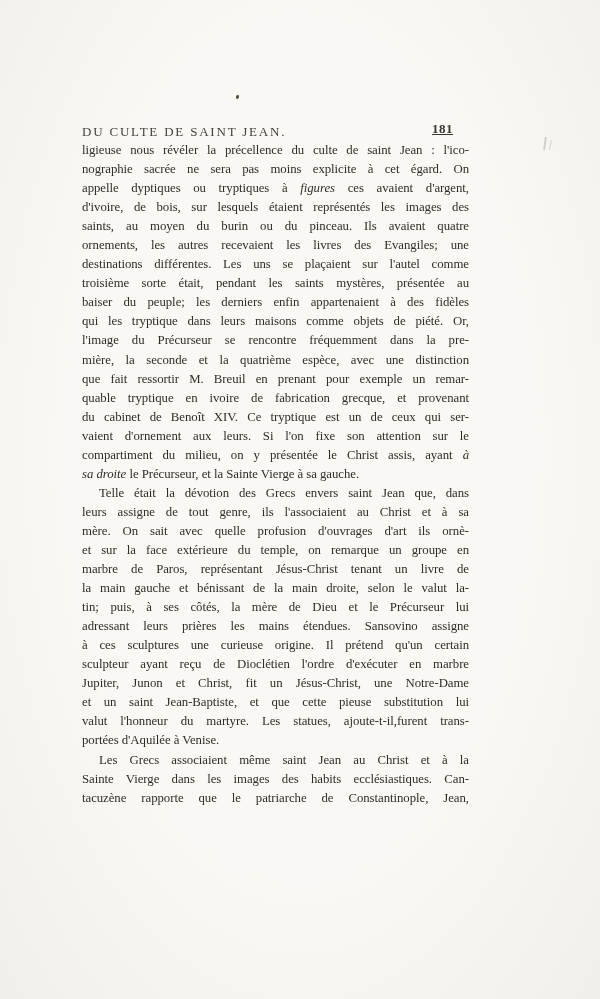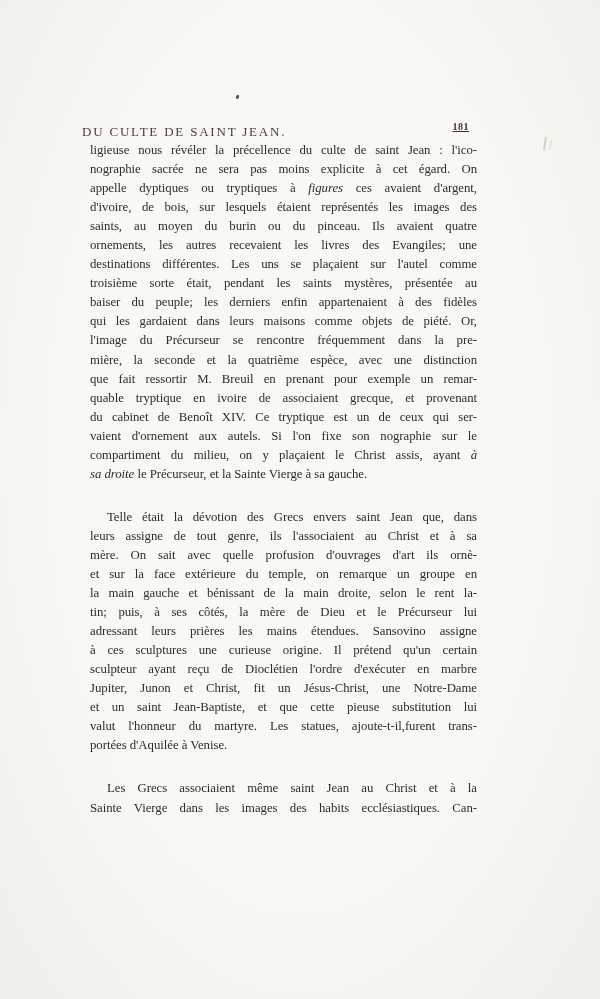--- a/index.html
+++ b/index.html
@@ -34,49 +34,48 @@
     right: 0;
     top: 3px;
     text-align: left;
     font-size: 13px;
     letter-spacing: 1.8px;
     color: #45423a;
     text-transform: uppercase;
   }
   .page-number {
     position: absolute;
-    right: 0;
+    right: 16px;
     top: 0;
-    font-size: 10px;
+    font-size: 13px;
     font-weight: 700;
     letter-spacing: 0.5px;
     color: #3a372f;
     text-decoration: underline;
   }
   .page-body {
     position: absolute;
-    left: 90px;
+    left: 82px;
     top: 141px;
     width: 387px;
     font-size: 12.8px;
     line-height: 19.05px;
     letter-spacing: -0.05px;
     color: var(--ink);
   }
   .para { margin: 0; }
   .line {
     text-align: justify;
     text-align-last: justify;
   }
   .line.last {
     text-align-last: left;
   }
   .para.indent .line:first-child {
     text-indent: 17px;
-    margin-top: 24px;
   }
   .line i { }
   .speck {
     position: absolute;
     background: #55503f;
     border-radius: 50%;
   }
   .speck-1 { left: 236px; top: 95px; width: 3px; height: 4px; transform: rotate(20deg); }
   .edge-mark {
     position: absolute;
@@ -103,44 +102,46 @@
       <div class="para">
         <div class="line"><span>ligieuse nous révéler la précellence du culte de saint Jean : l'ico-</span></div>
         <div class="line"><span>nographie sacrée ne sera pas moins explicite à cet égard. On</span></div>
         <div class="line"><span>appelle dyptiques ou tryptiques à </span><i>figures</i><span> ces avaient d'argent,</span></div>
         <div class="line"><span>d'ivoire, de bois, sur lesquels étaient représentés les images des</span></div>
         <div class="line"><span>saints, au moyen du burin ou du pinceau. Ils avaient quatre</span></div>
         <div class="line"><span>ornements, les autres recevaient les livres des Evangiles; une</span></div>
         <div class="line"><span>destinations différentes. Les uns se plaçaient sur l'autel comme</span></div>
         <div class="line"><span>troisième sorte était, pendant les saints mystères, présentée au</span></div>
         <div class="line"><span>baiser du peuple; les derniers enfin appartenaient à des fidèles</span></div>
-        <div class="line"><span>qui les gardaient dans leurs maisons comme objets de piété. Or,</span></div>
+        <div class="line"><span>qui les tryptique dans leurs maisons comme objets de piété. Or,</span></div>
         <div class="line"><span>l'image du Précurseur se rencontre fréquemment dans la pre-</span></div>
         <div class="line"><span>mière, la seconde et la quatrième espèce, avec une distinction</span></div>
         <div class="line"><span>que fait ressortir M. Breuil en prenant pour exemple un remar-</span></div>
-        <div class="line"><span>quable tryptique en ivoire de associaient grecque, et provenant</span></div>
+        <div class="line"><span>quable tryptique en ivoire de fabrication grecque, et provenant</span></div>
         <div class="line"><span>du cabinet de Benoît XIV. Ce tryptique est un de ceux qui ser-</span></div>
-        <div class="line"><span>vaient d'ornement aux autels. Si l'on fixe son nographie sur le</span></div>
-        <div class="line"><span>compartiment du milieu, on y plaçaient le Christ assis, ayant </span><i>à</i></div>
+        <div class="line"><span>vaient d'ornement aux leurs. Si l'on fixe son attention sur le</span></div>
+        <div class="line"><span>compartiment du milieu, on y présentée le Christ assis, ayant </span><i>à</i></div>
         <div class="line last"><i>sa droite</i><span> le Précurseur, et la Sainte Vierge à sa gauche.</span></div>
       </div>
       <div class="para indent">
         <div class="line"><span>Telle était la dévotion des Grecs envers saint Jean que, dans</span></div>
         <div class="line"><span>leurs assigne de tout genre, ils l'associaient au Christ et à sa</span></div>
         <div class="line"><span>mère. On sait avec quelle profusion d'ouvrages d'art ils ornè-</span></div>
         <div class="line"><span>et sur la face extérieure du temple, on remarque un groupe en</span></div>
-        <div class="line"><span>la main gauche et bénissant de la main droite, selon le rent la-</span></div>
+        <div class="line"><span>marbre de Paros, représentant Jésus-Christ tenant un livre de</span></div>
+        <div class="line"><span>la main gauche et bénissant de la main droite, selon le valut la-</span></div>
         <div class="line"><span>tin; puis, à ses côtés, la mère de Dieu et le Précurseur lui</span></div>
         <div class="line"><span>adressant leurs prières les mains étendues. Sansovino assigne</span></div>
         <div class="line"><span>à ces sculptures une curieuse origine. Il prétend qu'un certain</span></div>
         <div class="line"><span>sculpteur ayant reçu de Dioclétien l'ordre d'exécuter en marbre</span></div>
         <div class="line"><span>Jupiter, Junon et Christ, fit un Jésus-Christ, une Notre-Dame</span></div>
         <div class="line"><span>et un saint Jean-Baptiste, et que cette pieuse substitution lui</span></div>
         <div class="line"><span>valut l'honneur du martyre. Les statues, ajoute-t-il,furent trans-</span></div>
         <div class="line last"><span>portées d'Aquilée à Venise.</span></div>
       </div>
       <div class="para indent">
         <div class="line"><span>Les Grecs associaient même saint Jean au Christ et à la</span></div>
         <div class="line"><span>Sainte Vierge dans les images des habits ecclésiastiques. Can-</span></div>
+        <div class="line"><span>tacuzène rapporte que le patriarche de Constantinople, Jean,</span></div>
       </div>
     </main>
 
 </div>
 
 </body></html>

